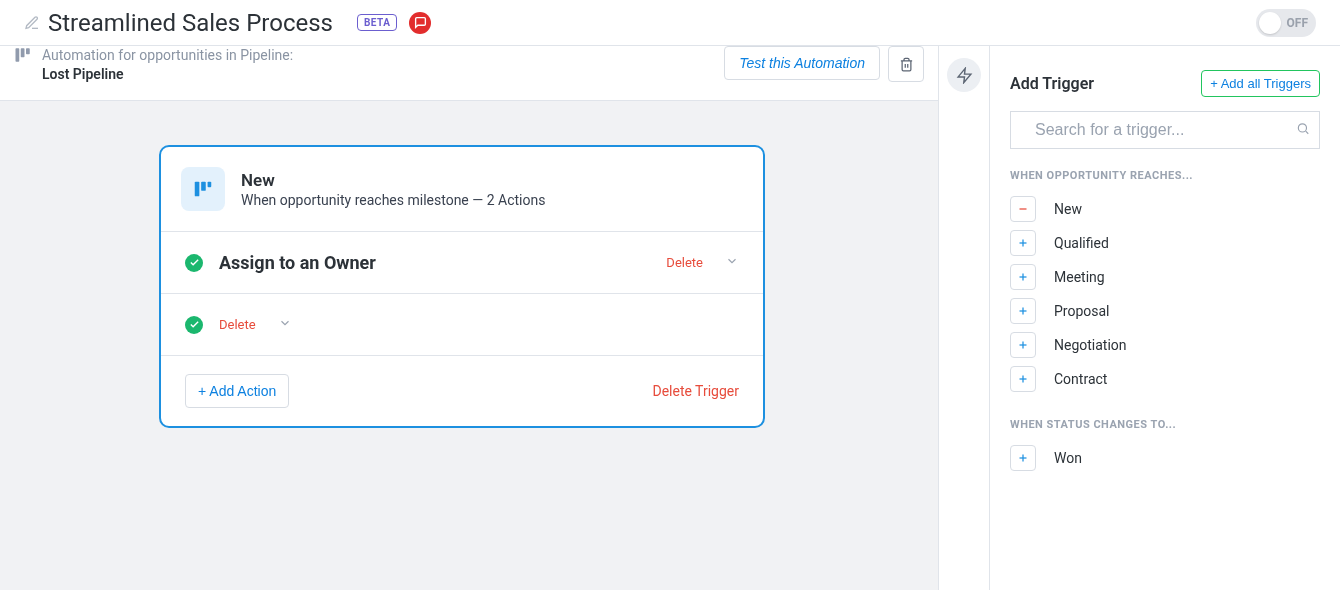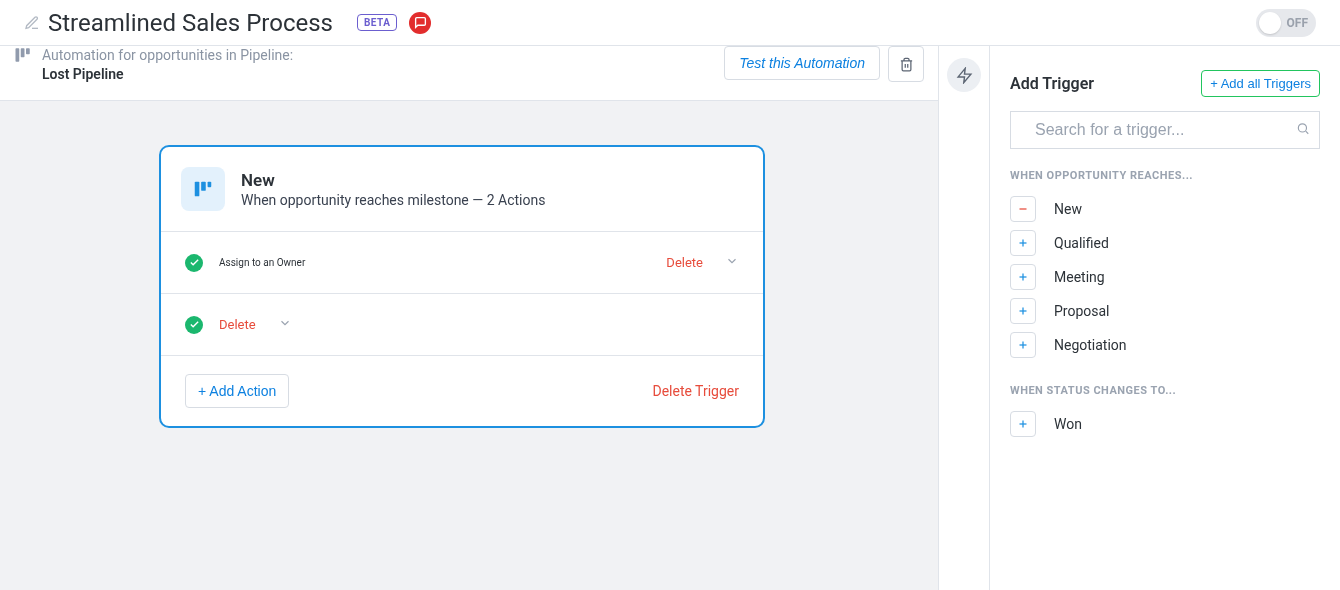--- a/index.html
+++ b/index.html
@@ -45,21 +45,21 @@
   .card { position:absolute; left:159px; top:44px; width:606px; border:2px solid #1d90e0; border-radius:10px; background:#fff; }
   .card-head { display:flex; align-items:center; padding:20px 20px; border-bottom:1px solid var(--border); }
   .card-head-icon { width:44px; height:44px; border-radius:8px; background:#e3f1fc; display:flex; align-items:center; justify-content:center; margin-right:16px; }
   .card-head-icon svg { width:22px; height:22px; color:#1d90e0; }
   .card-head-title { font-size:17px; font-weight:600; }
   .card-head-sub { font-size:14px; color:#3a4250; margin-top:2px; }
 
   .card-row { display:flex; align-items:center; height:62px; padding:0 24px; border-bottom:1px solid var(--border); }
   .check { width:18px; height:18px; border-radius:9px; background:var(--green); display:flex; align-items:center; justify-content:center; margin-right:16px; }
   .check svg { width:11px; height:11px; color:#fff; }
-  .row-title { font-weight:400; font-size:10px; flex:1; }
+  .row-title { font-weight:700; font-size:18px; flex:1; }
   .row-delete { color:var(--danger); font-size:13px; margin-right:22px; cursor:pointer; }
   .chevron svg { width:14px; height:14px; color:#9aa3b0; }
 
   .card-foot { display:flex; align-items:center; padding:18px 24px; }
   .btn-outline-link { border:1px solid #d7dce3; background:#fff; border-radius:4px; padding:8px 12px; font-size:14px; color:var(--link); cursor:pointer; }
   .foot-spacer { flex:1; }
   .danger-link { color:var(--danger); font-size:14px; cursor:pointer; }
 
   
   .sep-strip { width:52px; border-left:1px solid var(--border); border-right:1px solid var(--border); display:flex; flex-direction:column; align-items:center; padding-top:12px; background:#fff; }
@@ -241,20 +241,29 @@
     </div>
     <div class="trigger-item">
       <span class="tbox plus">
           <svg viewBox="0 0 24 24" fill="none" stroke="currentColor" stroke-width="2.5">
             <line x1="12" y1="5" x2="12" y2="19"></line>
             <line x1="5" y1="12" x2="19" y2="12"></line>
           </svg>
         </span>
       <span class="t-label">Negotiation</span>
     </div>
+    <div class="trigger-item">
+      <span class="tbox plus">
+          <svg viewBox="0 0 24 24" fill="none" stroke="currentColor" stroke-width="2.5">
+            <line x1="12" y1="5" x2="12" y2="19"></line>
+            <line x1="5" y1="12" x2="19" y2="12"></line>
+          </svg>
+        </span>
+      <span class="t-label">Contract</span>
+    </div>
 
     <div class="section-label" style="margin-top:22px;">When status changes to...</div>
     <div class="trigger-item">
       <span class="tbox plus">
           <svg viewBox="0 0 24 24" fill="none" stroke="currentColor" stroke-width="2.5">
             <line x1="12" y1="5" x2="12" y2="19"></line>
             <line x1="5" y1="12" x2="19" y2="12"></line>
           </svg>
         </span>
       <span class="t-label">Won</span>

